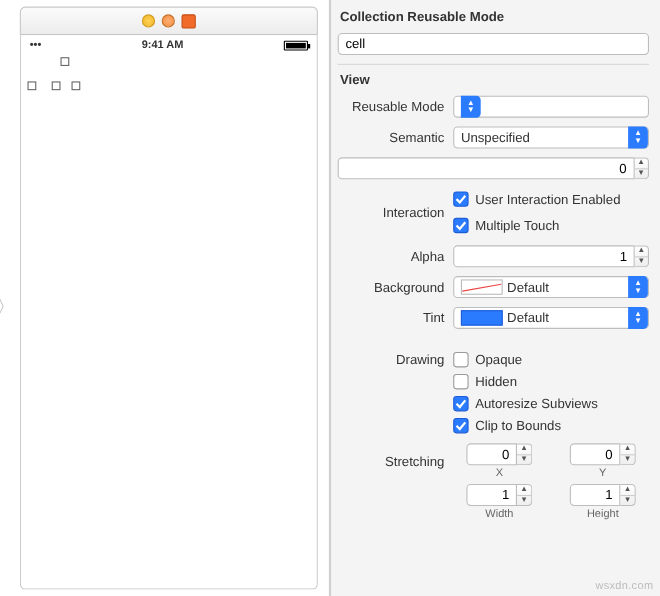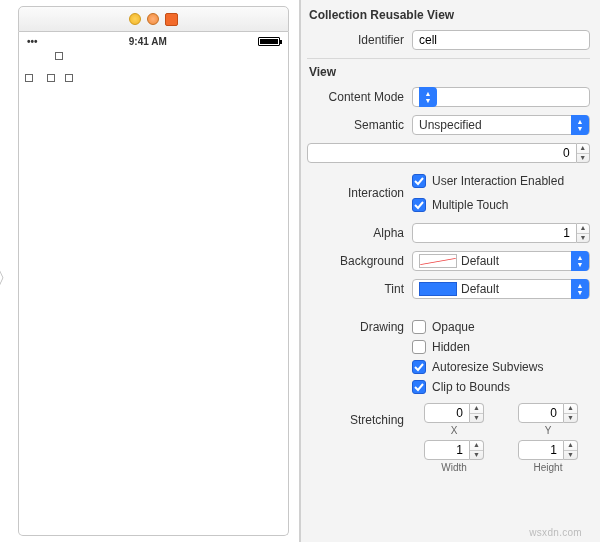--- a/index.html
+++ b/index.html
@@ -122,21 +122,21 @@
   .checkbox.checked{ background:#2b7bff; border-color:#1e5dd6;}
   .checkbox.checked svg{ width:10px;height:10px; }
   .check-lbl { font-size:12px; }
 
   hr.sep { border:none; border-top:1px solid #d8d8d8; margin:6px 0;}
 
   .stretch-group { display:flex; gap:10px; }
   .stretch-col { flex:1; display:flex; flex-direction:column; align-items:center; gap:2px;}
   .sublabel { font-size:10px; color:#666;}
 
-  .watermark { position:absolute; bottom:4px; right:18px; font-size:10px; color:#bcbcbc; letter-spacing:.3px;}
+  .watermark { position:absolute; bottom:4px; right:6px; font-size:10px; color:#bcbcbc; letter-spacing:.3px;}
 </style>
 </head>
 <body>
 
 <div class="left-arrow">〉</div>
 
 <div class="canvas-pane">
   <div class="toolbar">
     <span class="tb-dot tb-yellow"></span>
     <span class="tb-dot tb-orange"></span>
@@ -154,34 +154,33 @@
       <div class="handle h1"></div>
       <div class="handle h2"></div>
       <div class="handle h3"></div>
       <div class="handle h4"></div>
     </div>
   </div>
 </div>
 
 <div class="inspector">
 
-  <div class="sec-title">Collection Reusable View</div>
-  <div class="row">
-    <div class="lbl">Identifier</div>
+  <div class="sec-title">Collection Reusable Mode</div>
+  <div class="row">
     <div class="field">
       <input class="text" value="cell" style="">
     </div>
   </div>
 
   <hr class="sep">
 
   <div class="sec-title">View</div>
 
   <div class="row">
-    <div class="lbl">Content Mode</div>
+    <div class="lbl">Reusable Mode</div>
     <div class="field">
       <div class="select">
         <span class="sel-arrows">▲<br>▼</span>
       </div>
     </div>
   </div>
 
   <div class="row">
     <div class="lbl">Semantic</div>
     <div class="field">

